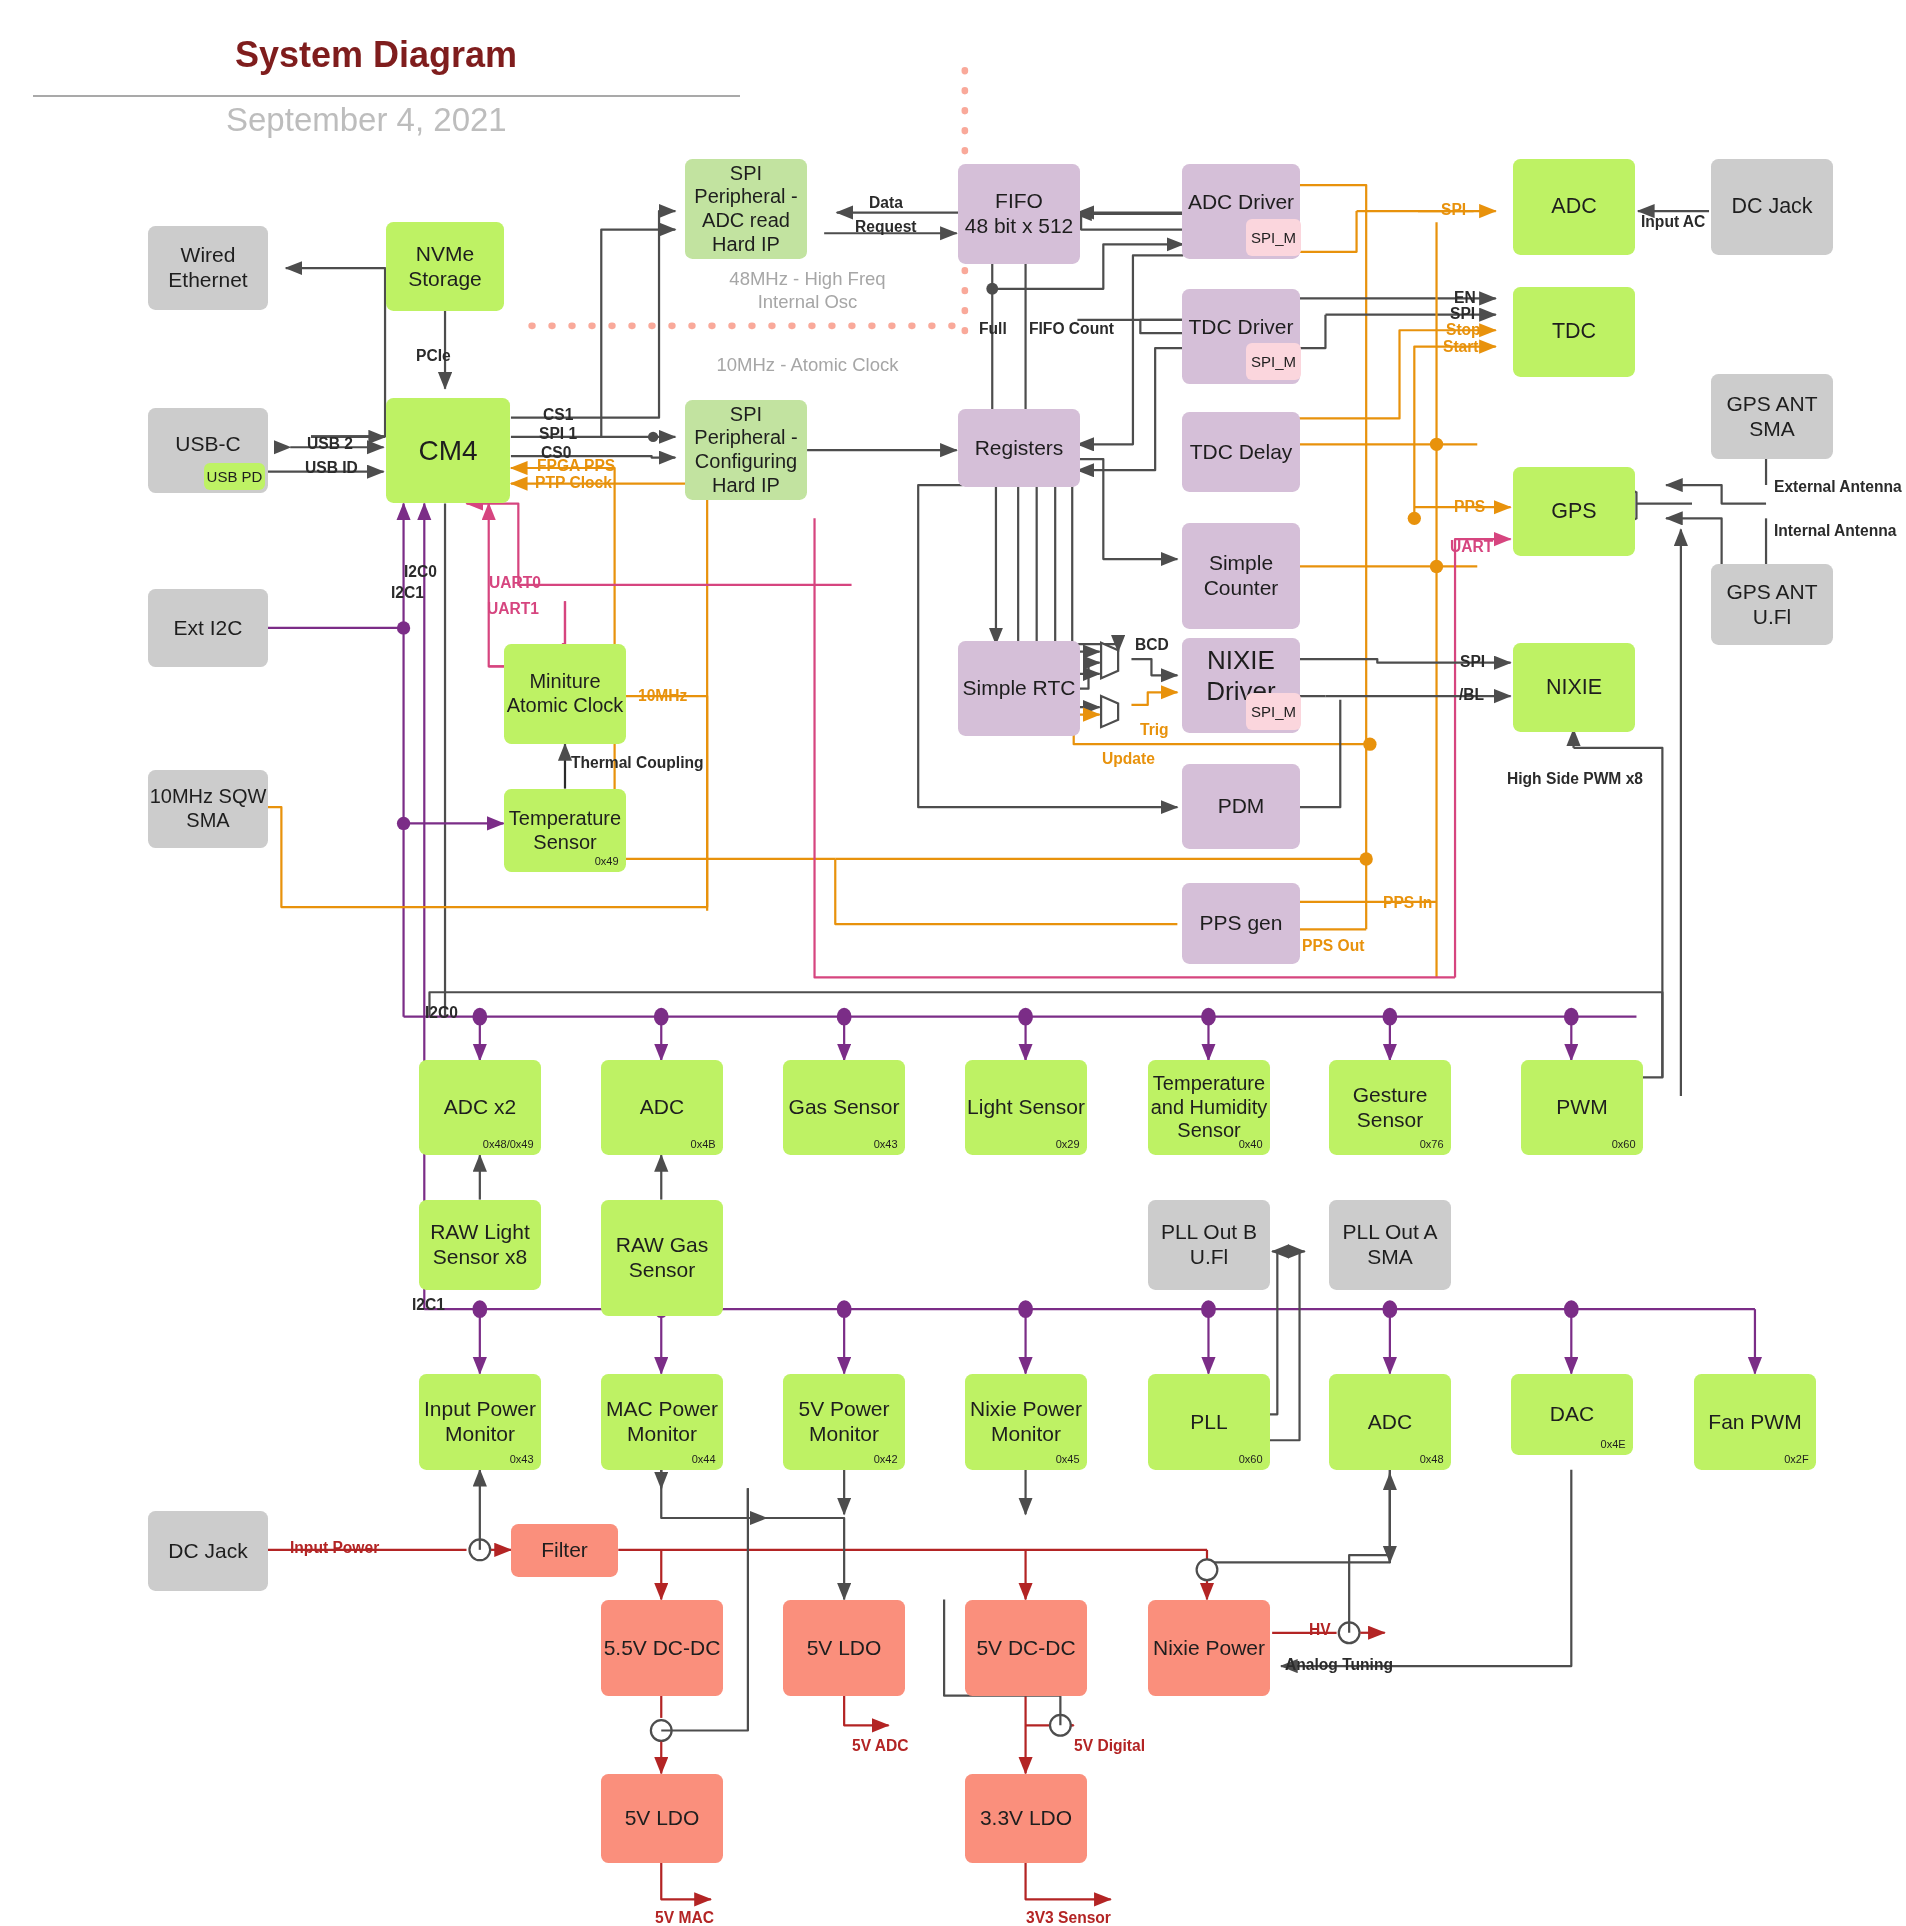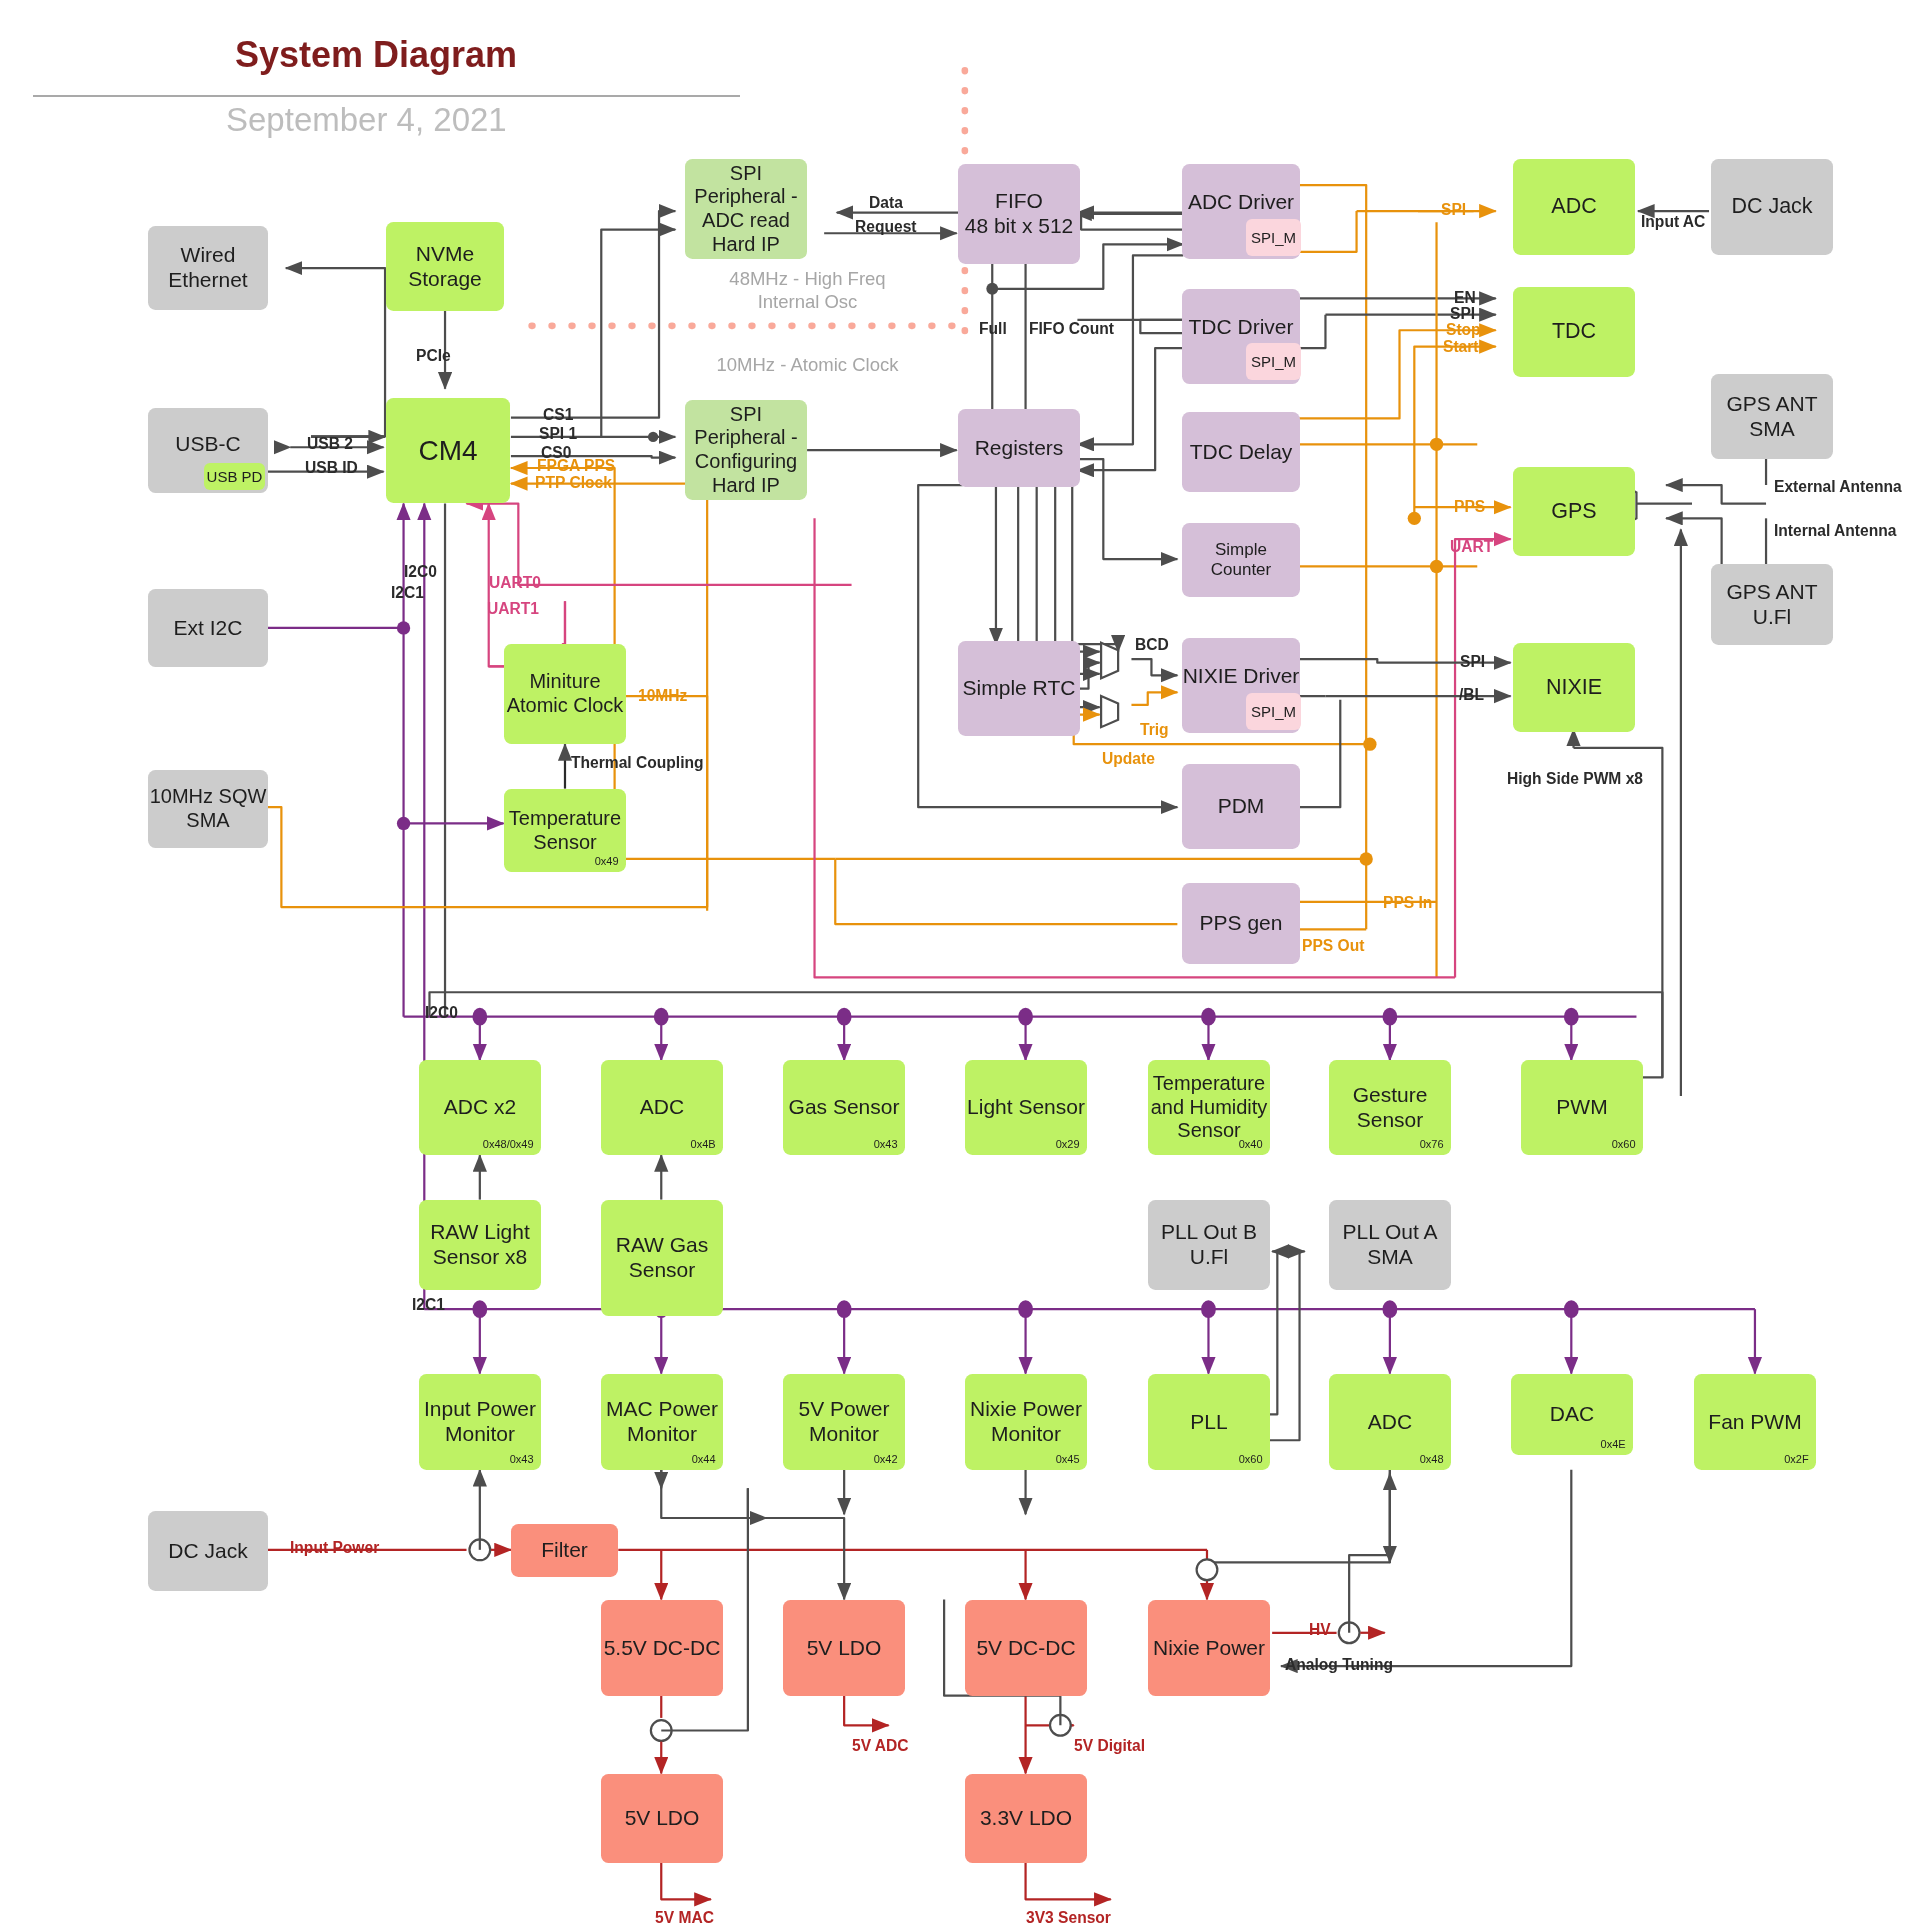--- a/index.html
+++ b/index.html
@@ -388,25 +388,25 @@
   </div>
   <div class="blk c-purple" style="left:1182px;top:289px;width:118px;height:95px;font-size:21px;">
     <span class="lbl" style="margin-bottom:19px;">TDC Driver</span>
   </div>
   <div class="badge c-pink" style="left:1246px;top:343px;width:55px;height:37px;">
     <span>SPI_M</span>
   </div>
   <div class="blk c-purple" style="left:1182px;top:412px;width:118px;height:80px;font-size:21px;">
     <span class="lbl">TDC Delay</span>
   </div>
-  <div class="blk c-purple" style="left:1182px;top:523px;width:118px;height:74px;font-size:17px;">
+  <div class="blk c-purple" style="left:1182px;top:523px;width:118px;height:106px;font-size:21px;">
     <span class="lbl">Simple
 Counter</span>
   </div>
-  <div class="blk c-purple" style="left:1182px;top:638px;width:118px;height:95px;font-size:21px;">
+  <div class="blk c-purple" style="left:1182px;top:638px;width:118px;height:95px;font-size:26px;">
     <span class="lbl" style="margin-bottom:19px;">NIXIE Driver</span>
   </div>
   <div class="badge c-pink" style="left:1246px;top:693px;width:55px;height:37px;">
     <span>SPI_M</span>
   </div>
   <div class="blk c-purple" style="left:1182px;top:764px;width:118px;height:85px;font-size:21px;">
     <span class="lbl">PDM</span>
   </div>
   <div class="blk c-purple" style="left:1182px;top:883px;width:118px;height:81px;font-size:21px;">
     <span class="lbl">PPS gen</span>

